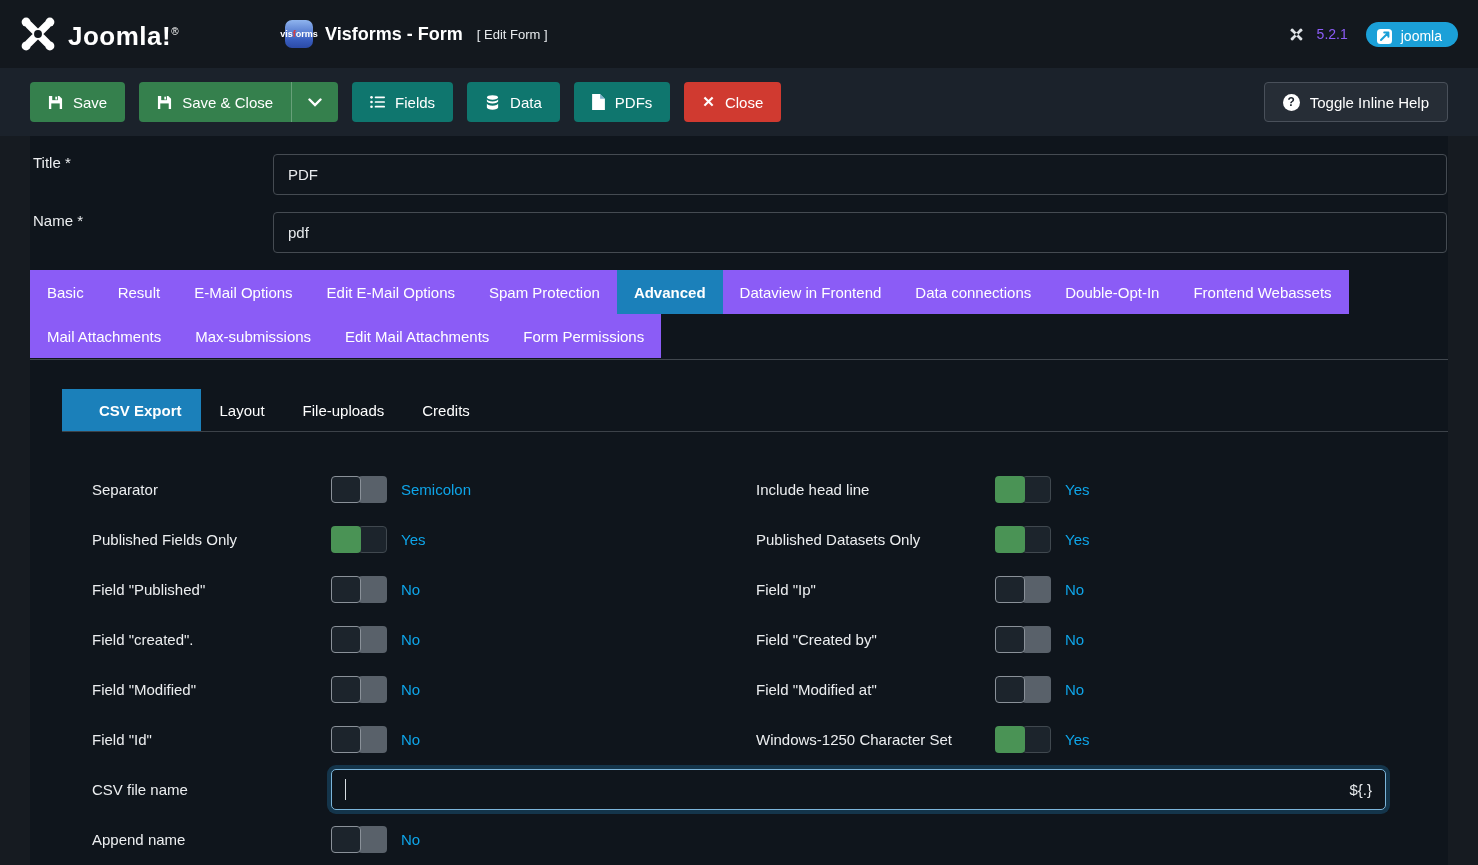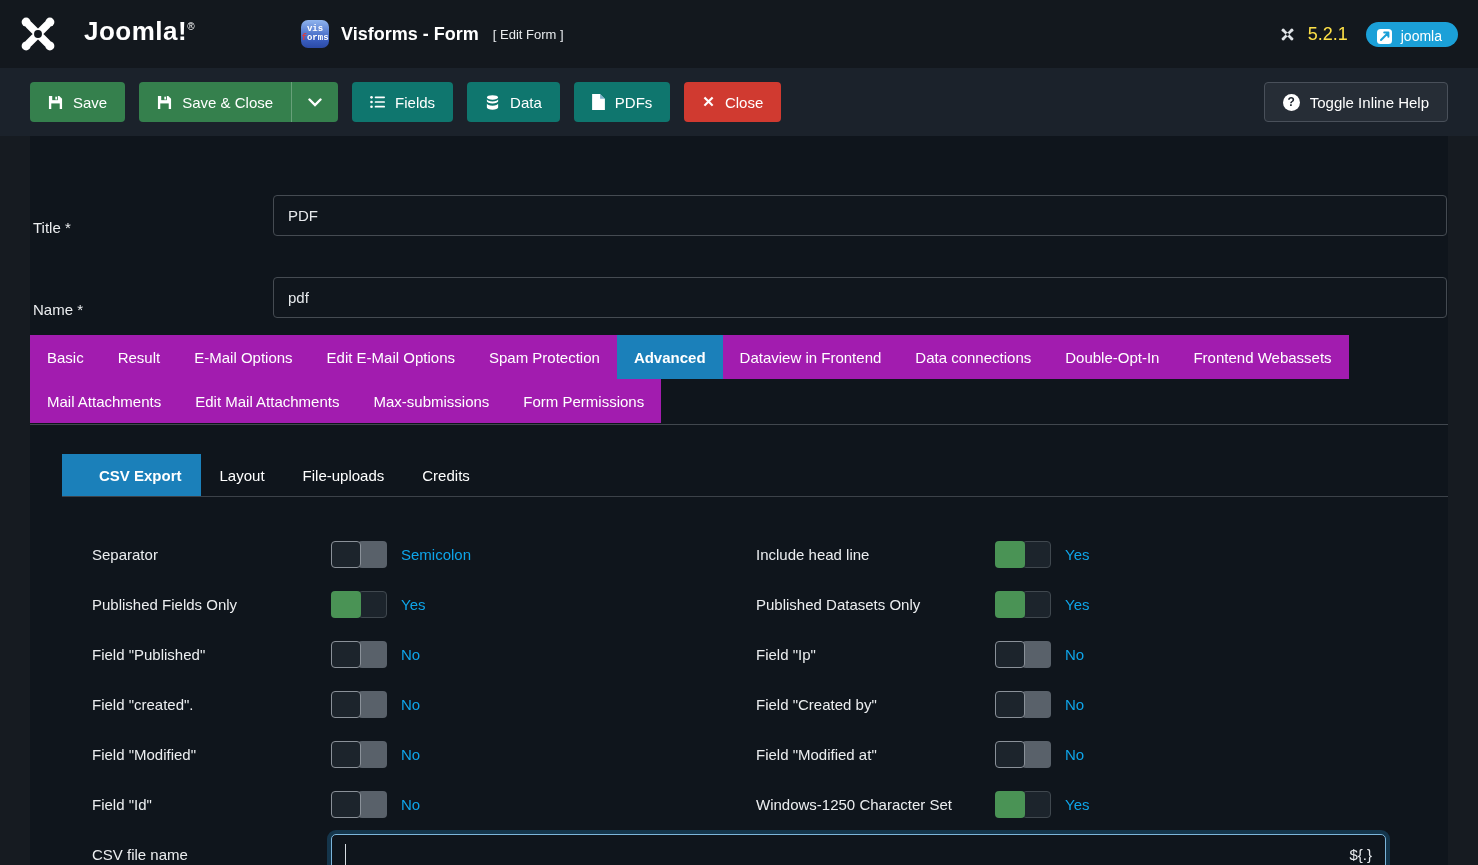--- a/index.html
+++ b/index.html
@@ -1,33 +1,33 @@
 <!DOCTYPE html>
 <html><head>
 <meta charset="utf-8">
 <style>
   * { margin:0; padding:0; box-sizing:border-box; }
   html,body { width:1478px; height:865px; overflow:hidden; }
   body { font-family:"Liberation Sans", sans-serif; background:#161b21; color:#eceef0; }
 
   
   .header { height:68px; background:#13181e; display:flex; align-items:center; padding:0 20px; }
-  .logo { display:flex; align-items:flex-start; gap:28px; cursor:pointer; }
+  .logo { display:flex; align-items:flex-end; gap:12px; cursor:pointer; }
   .logo-text { font-size:26px; font-weight:bold; color:#fff; letter-spacing:.5px; }
   .logo-text sup { font-size:10px; font-weight:normal; }
   .header-title { display:flex; align-items:center; gap:12px; margin-left:106px; }
   .vis-icon { width:28px; height:28px; border-radius:7px; background:linear-gradient(180deg,#8fb4ee 0%,#3a5fc0 70%,#2b4aa6 100%);
-              display:flex; flex-direction:column; align-items:center; justify-content:center; line-height:1;font-family:Liberation Mono, monospace; }
+              display:flex; flex-direction:row; align-items:center; justify-content:center; line-height:1; }
   .vis-icon .l1 { font-size:9px; color:#fff; font-weight:bold; }
   .vis-icon .l2 { display:block; font-size:9px; color:#fff; font-weight:bold; }
   .vis-icon .l2::first-letter { color:#e03a3a; }
   .page-title { font-size:18px; font-weight:bold; color:#fff; }
   .page-subtitle { font-size:13px; color:#e7eaed; margin-left:2px; }
   .header-right { margin-left:auto; display:flex; align-items:center; gap:18px; }
-  .version { display:flex; align-items:center; gap:14px; font-size:18px; color:#fde047; }
+  .version { display:flex; align-items:center; gap:14px; font-size:14px; color:#8b5cf6; }
   .joomla-pill { display:flex; align-items:center; gap:8px; background:#1ba0d8; color:#fff; font-size:14px;
                  border:none; border-radius:16px; padding:6px 16px 2px 10px; cursor:pointer; }
 
   
   .toolbar { height:68px; background:#1b222b; display:flex; align-items:center; padding:0 30px; gap:14px; }
   .btn { display:inline-flex; align-items:center; gap:10px; height:40px; padding:0 18px; border:none; border-radius:4px;
          font-size:15px; color:#fff; cursor:pointer; font-family:inherit; }
   .btn-green { background:#35804d; }
   .btn-blue  { background:#0f766e; }
   .btn-red   { background:#d03a30; }
@@ -36,28 +36,28 @@
   .split .caret-part { width:47px; justify-content:center; padding:0; border-left:1px solid rgba(255,255,255,.25); }
   .toolbar-spacer { flex:1; }
   .btn-help { background:#262d36; border:1px solid #49505a; }
   .qmark { width:17px; height:17px; border-radius:50%; background:#fff; color:#1b222b; font-size:12px; font-weight:bold;
            display:inline-flex; align-items:center; justify-content:center; }
   .x-glyph { font-size:15px; font-weight:bold; }
 
   
   .container { margin:0 30px; background:#0f151c; min-height:729px; padding-top:18px; }
 
-  .field-row { display:flex; align-items:flex-end; margin-bottom:17px;margin-top:41px; }
+  .field-row { display:flex; align-items:flex-start; margin-bottom:17px; }
   .field-label { width:243px; font-size:15px; padding-left:3px; }
   .text-input { flex:1; height:41px; background:#10161d; border:1px solid #454b52; border-radius:4px;
                 color:#e6e9ec; font-size:15px; padding:0 14px; font-family:inherit; margin-right:1px; }
 
   
   .tabs { margin-top:17px; }
-  .tab-row { display:flex; width:fit-content; background:#a21caf; }
+  .tab-row { display:flex; width:fit-content; background:#8b5cf6; }
   .tab { height:44px; display:flex; align-items:center; padding:0 17px; font-size:15px; color:#fff; cursor:pointer; white-space:nowrap; }
   .tab.active { background:#1b80ba; font-weight:bold; }
 
   
   .panel { border-top:1px solid #41474e; margin-top:1px; padding-left:32px; }
   .subtabs { display:flex; margin-top:29px; border-bottom:1px solid #3c4249; }
   .subtab { height:42px; display:flex; align-items:center; padding:0 19px; font-size:15px; color:#fff; cursor:pointer; }
   .subtab.active { background:#1b80ba; font-weight:bold;padding-left:37px; }
 
   .form-grid { display:grid; grid-template-columns:664px 1fr; margin-top:32px; padding-bottom:20px; }
@@ -237,22 +237,22 @@
       <div class="tab">Edit E-Mail Options</div>
       <div class="tab">Spam Protection</div>
       <div class="tab active">Advanced</div>
       <div class="tab">Dataview in Frontend</div>
       <div class="tab">Data connections</div>
       <div class="tab">Double-Opt-In</div>
       <div class="tab">Frontend Webassets</div>
     </div>
     <div class="tab-row">
       <div class="tab">Mail Attachments</div>
+      <div class="tab">Max-submissions</div>
       <div class="tab">Edit Mail Attachments</div>
-      <div class="tab">Max-submissions</div>
       <div class="tab">Form Permissions</div>
     </div>
   </div>
 
   <div class="panel">
     <div class="subtabs">
       <div class="subtab active">CSV Export</div>
       <div class="subtab">Layout</div>
       <div class="subtab">File-uploads</div>
       <div class="subtab">Credits</div>

